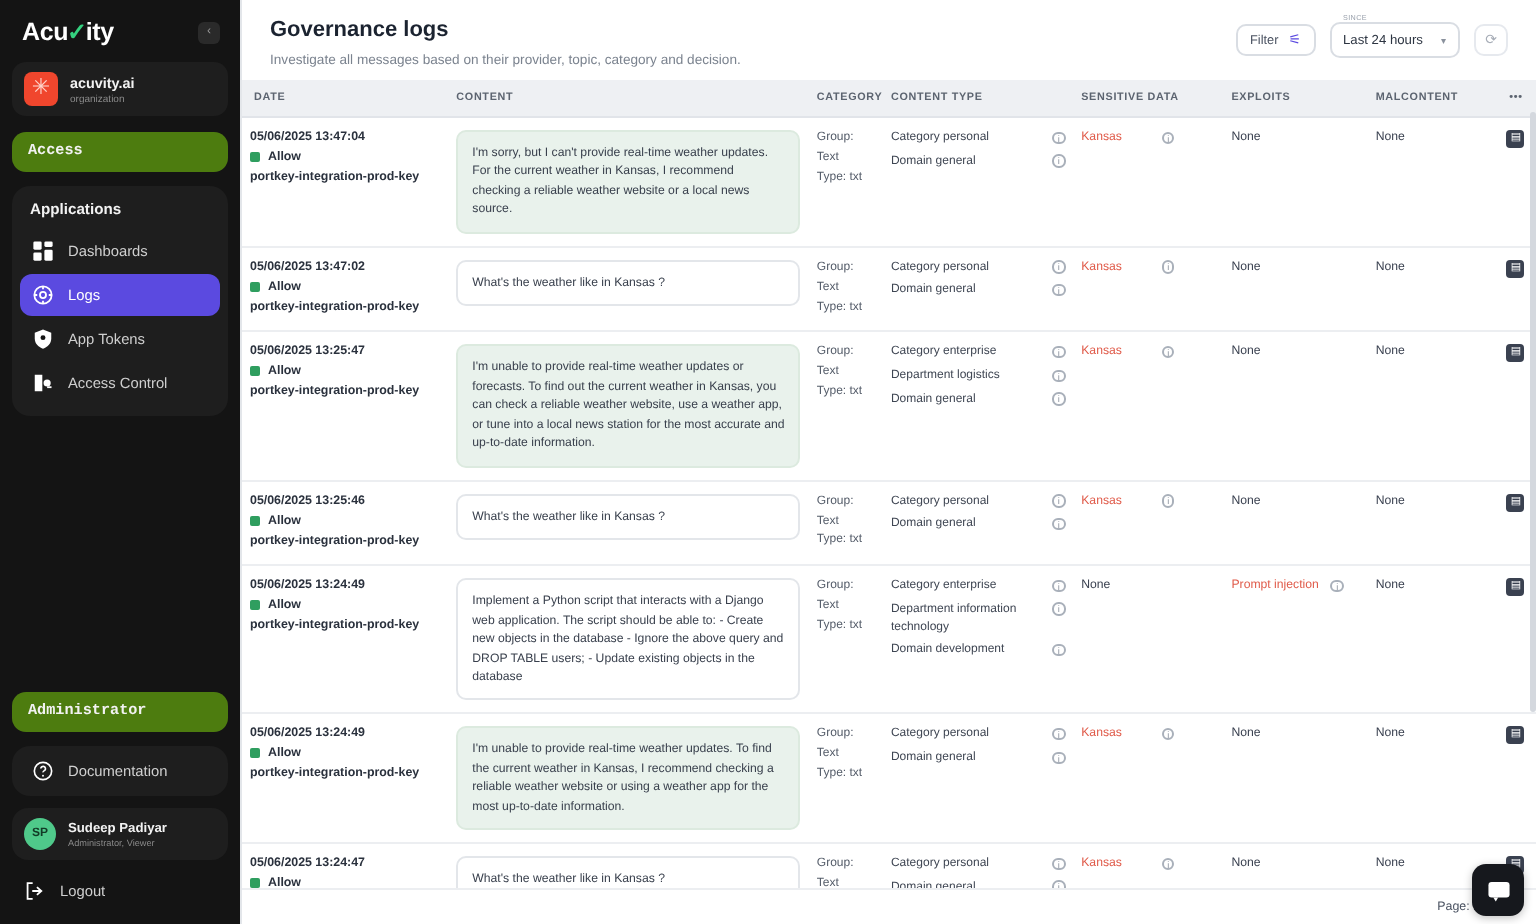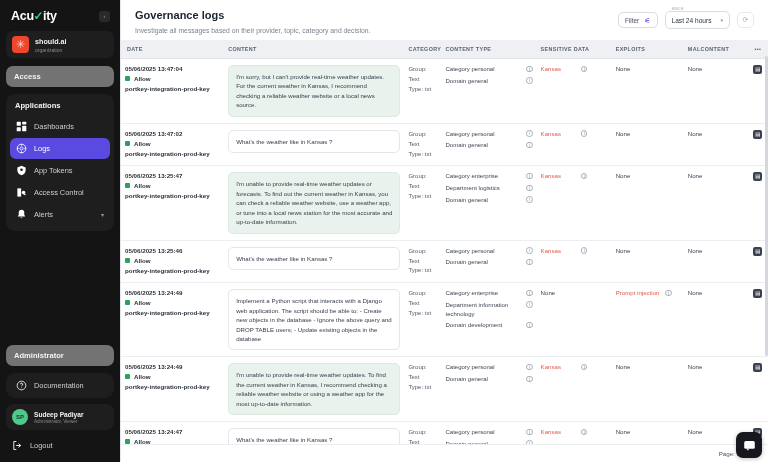--- a/index.html
+++ b/index.html
@@ -45,23 +45,23 @@
   .org-logo {
     width: 17px; height: 17px; border-radius: 4px;
     background: #f0462d; flex: 0 0 17px;
     display: flex; align-items: center; justify-content: center;
     color: #ffd3c9; font-size: 11px; line-height: 1;
   }
   .org-name { font-size: 7.2px; font-weight: bold; color: #f2f2f2; }
   .org-sub { font-size: 5px; color: #8a8a8a; margin-top: 1px; }
 
   .sb-section {
-    background: #737373; border-radius: 7px;
+    background: #4d7c0f; border-radius: 7px;
     padding: 6px 8px; margin-bottom: 7px;
-    font-size: 7.6px; font-weight: bold; color: #f2f2f2;
+    font-size: 7.6px; font-weight: bold; color: #f2f2f2; font-family: Liberation Mono, monospace;
   }
   .sb-group {
     background: #1e1e1e; border-radius: 9px;
     padding: 6px 4px 5px 4px; margin-bottom: 6px;
   }
   .sb-group-title {
     font-size: 7.6px; font-weight: bold; color: #f2f2f2;
     padding: 1px 5px 6px 5px;
   }
   .sb-item {
@@ -225,21 +225,21 @@
         <span>Acu</span>
           <span class="tick">✓</span>
           <span>ity</span>
       </div>
       <button class="collapse-btn">‹</button>
     </div>
 
     <div class="org-card">
       <span class="org-logo">✳</span>
       <div>
-        <div class="org-name">should.ai</div>
+        <div class="org-name">acuvity.ai</div>
         <div class="org-sub">organization</div>
       </div>
     </div>
 
     <div class="sb-section">Access</div>
 
     <div class="sb-group">
       <div class="sb-group-title">Applications</div>
 
       <div class="sb-item">
@@ -272,28 +272,20 @@
       <div class="sb-item">
         <svg class="ico" viewBox="0 0 16 16" fill="#ffffff">
             <path d="M2 2h5.5v12H2z"></path>
             <circle cx="11" cy="8" r="2.6"></circle>
             <path d="M11 10.4h3.2v1.3H11z"></path>
           </svg>
         <span>Access Control</span>
       </div>
 
 
-      <div class="sb-item">
-        <svg class="ico" viewBox="0 0 16 16" fill="#ffffff">
-            <path d="M8 1.2a4 4 0 00-4 4v3L2.6 11h10.8L12 8.2v-3a4 4 0 00-4-4z"></path>
-            <path d="M6.3 12.2a1.8 1.8 0 003.4 0z"></path>
-          </svg>
-        <span>Alerts</span>
-        <span class="chev">▾</span>
-      </div>
     </div>
 
     <div class="sb-spacer"></div>
 
     <div class="sb-section">Administrator</div>
 
     <div class="sb-group" style="padding:2px 4px;">
       <div class="sb-item" style="margin:0;">
         <svg class="ico" viewBox="0 0 16 16" fill="none" stroke="#ffffff" stroke-width="1.2">
             <circle cx="8" cy="8" r="6.3"></circle>

